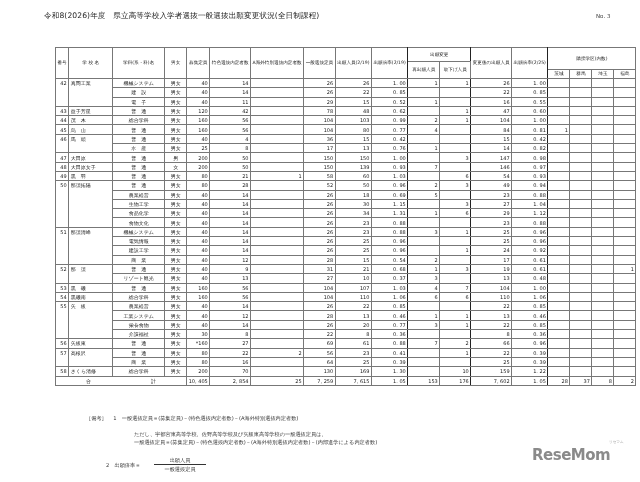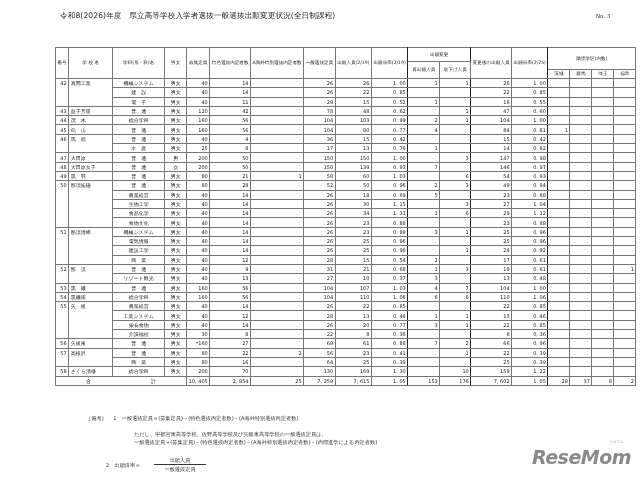--- a/index.html
+++ b/index.html
@@ -1,18 +1,18 @@
 <!DOCTYPE html>
 <html><head>
 <meta charset="utf-8">
 <style>
   html, body { margin:0; padding:0; background:#ffffff; }
   body { width:640px; height:482px; position:relative; overflow:hidden;
          font-family:"DejaVu Sans", sans-serif; color:#222; }
-  .title { position:absolute; left:60px; top:11px; font-size:7.6px; letter-spacing:0.1px; white-space:nowrap; }
+  .title { position:absolute; left:44px; top:11px; font-size:7.6px; letter-spacing:0.1px; white-space:nowrap; }
   .pageno { position:absolute; left:596px; top:13px; font-size:5.5px; color:#444; }
   table.grid { position:absolute; left:55px; top:47px; border-collapse:collapse;
                font-size:5px; table-layout:fixed; border:1.2px solid #333; }
   table.grid td, table.grid th { border:0.6px solid #777; padding:0 1.5px; height:8.3px;
                line-height:8px; white-space:nowrap; overflow:hidden; font-weight:normal; }
   table.grid th { font-size:4.6px; line-height:5.6px; text-align:center; vertical-align:middle; height:auto; }
   td.num { text-align:right; }
   td.ctr { text-align:center; }
   td.no { text-align:right; padding-right:1px; }
   td.sch { text-align:left; }
@@ -21,21 +21,21 @@
   tr.total td { border-top:1.2px solid #222; }
   .notes { position:absolute; left:86px; top:414px; font-size:5.2px; color:#333; line-height:8px; }
   .notes .n1 { position:absolute; left:0; top:0; white-space:nowrap; }
   .notes .n1b { position:absolute; left:48px; top:16px; white-space:nowrap; }
   .notes .n1c { position:absolute; left:48px; top:24px; white-space:nowrap; }
   .notes .n2 { position:absolute; left:20px; top:47px; white-space:nowrap; }
   .frac { position:absolute; left:68px; top:42px; text-align:center; width:52px; }
   .frac .top { border-bottom:0.6px solid #333; line-height:8px; }
   .frac .bot { line-height:8px; }
   .logo { position:absolute; left:532px; top:446px; font-family:"DejaVu Sans", sans-serif;
-          font-weight:bold; font-size:19px; color:#8a8a8a; letter-spacing:-0.5px;font-style:italic; }
+          font-weight:bold; font-size:15px; color:#8a8a8a; letter-spacing:-0.5px; }
   .logo-sub { position:absolute; left:609px; top:440px; font-size:3.6px; color:#999; }
 </style>
 </head>
 <body>
 
 <div class="title">令和8(2026)年度　県立高等学校入学者選抜一般選抜出願変更状況(全日制課程)</div>
 <div class="pageno">No. 3</div>
 
 <table class="grid">
   <colgroup>

